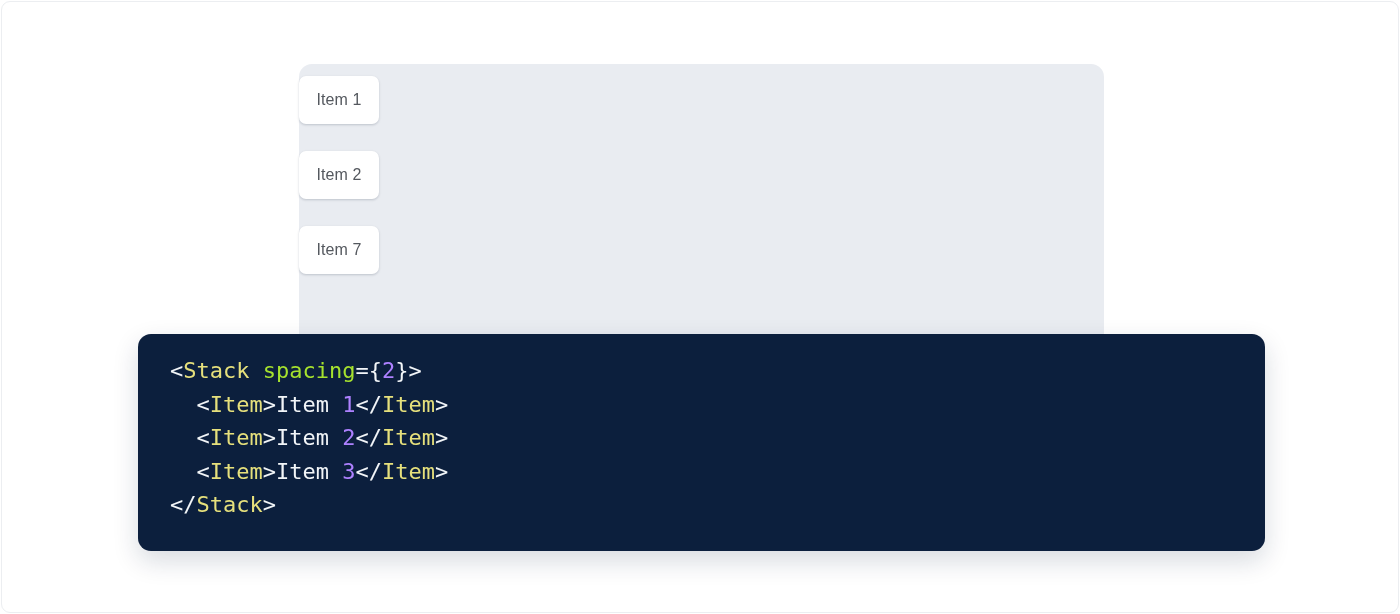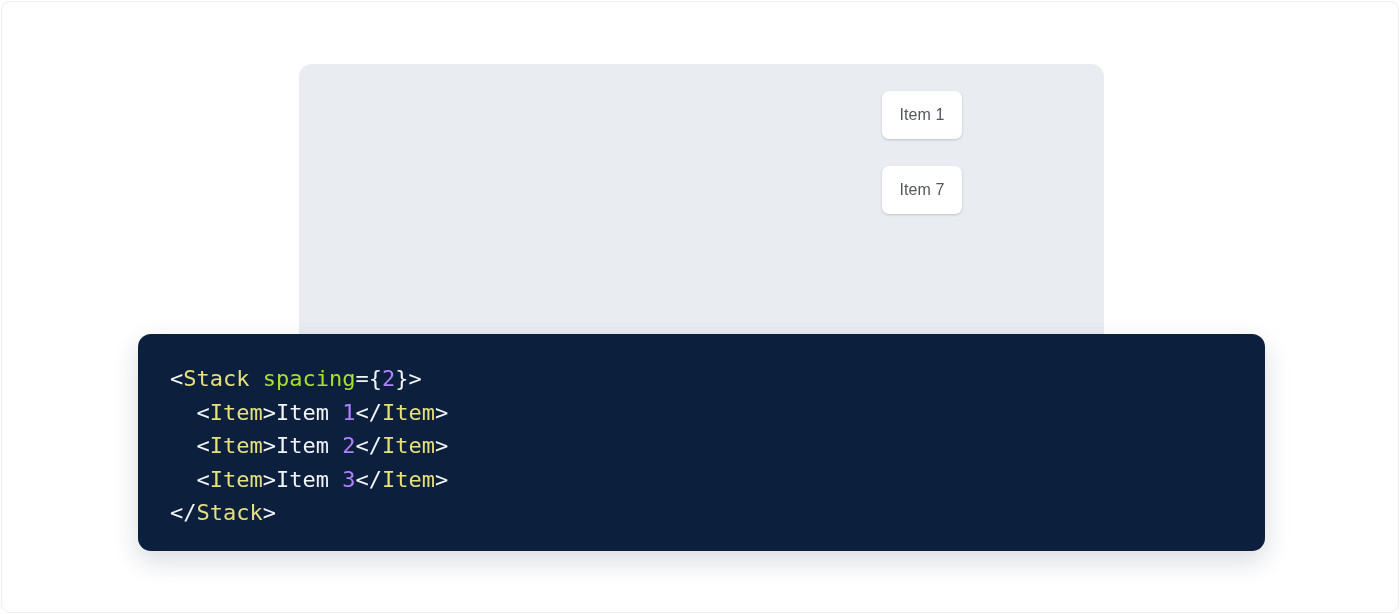--- a/index.html
+++ b/index.html
@@ -37,22 +37,22 @@
   }
 
   
   #stack-container {
     position: absolute;
     left: 0;
     top: 0;
     width: 663px;
     display: flex;
     flex-direction: column;
-    align-items: flex-end;
-    padding-top: 27px;
+    align-items: flex-start;
+    padding-top: 12px;
     gap: 27px;
   }
 
   .item-card {
     width: 80px;
     height: 48px;
     background: #ffffff;
     border-radius: 7px;
     box-shadow: 0 1px 3px rgba(16, 30, 54, 0.13),
                 0 1px 2px rgba(16, 30, 54, 0.07);
@@ -72,21 +72,21 @@
   
   #code-panel {
     position: absolute;
     left: 136px;
     top: 332px;
     width: 1127px;
     height: 217px;
     background: #0c1f3d;
     border-radius: 13px;
     box-shadow: 0 10px 26px rgba(13, 31, 60, 0.16);
-    padding: 28px 32px;
+    padding: 20px 32px;
     overflow: hidden;
   }
 
   #code-block {
     font-family: "DejaVu Sans Mono", "Liberation Mono", monospace;
     font-size: 22px;
     line-height: 33.6px;
     color: #f2f5f8;
     white-space: pre;
     letter-spacing: 0px;
@@ -104,20 +104,23 @@
 <body>
 
 <div id="page-frame">
 
   <div id="preview-panel">
     <div id="stack-container">
         <div class="item-card">
           <span class="item-card-label">Item 1</span>
         </div>
         <div class="item-card">
+          <span class="item-card-label">Item 2</span>
+        </div>
+        <div class="item-card">
           <span class="item-card-label">Item 7</span>
         </div>
       </div>
   </div>
 
   <div id="code-panel">
     <div id="code-block"><span class="code-line"><span class="tok-punct">&lt;</span><span class="tok-tag">Stack</span><span class="tok-punct"> </span><span class="tok-attr">spacing</span><span class="tok-punct">={</span><span class="tok-num">2</span><span class="tok-punct">}&gt;</span></span><span class="code-line"><span class="tok-punct">  </span><span class="tok-punct">&lt;</span><span class="tok-tag">Item</span><span class="tok-punct">&gt;</span><span class="tok-text">Item </span><span class="tok-num">1</span><span class="tok-punct">&lt;/</span><span class="tok-tag">Item</span><span class="tok-punct">&gt;</span></span><span class="code-line"><span class="tok-punct">  </span><span class="tok-punct">&lt;</span><span class="tok-tag">Item</span><span class="tok-punct">&gt;</span><span class="tok-text">Item </span><span class="tok-num">2</span><span class="tok-punct">&lt;/</span><span class="tok-tag">Item</span><span class="tok-punct">&gt;</span></span><span class="code-line"><span class="tok-punct">  </span><span class="tok-punct">&lt;</span><span class="tok-tag">Item</span><span class="tok-punct">&gt;</span><span class="tok-text">Item </span><span class="tok-num">3</span><span class="tok-punct">&lt;/</span><span class="tok-tag">Item</span><span class="tok-punct">&gt;</span></span><span class="code-line"><span class="tok-punct">&lt;/</span><span class="tok-tag">Stack</span><span class="tok-punct">&gt;</span></span></div>
   </div>
 
 </div>

